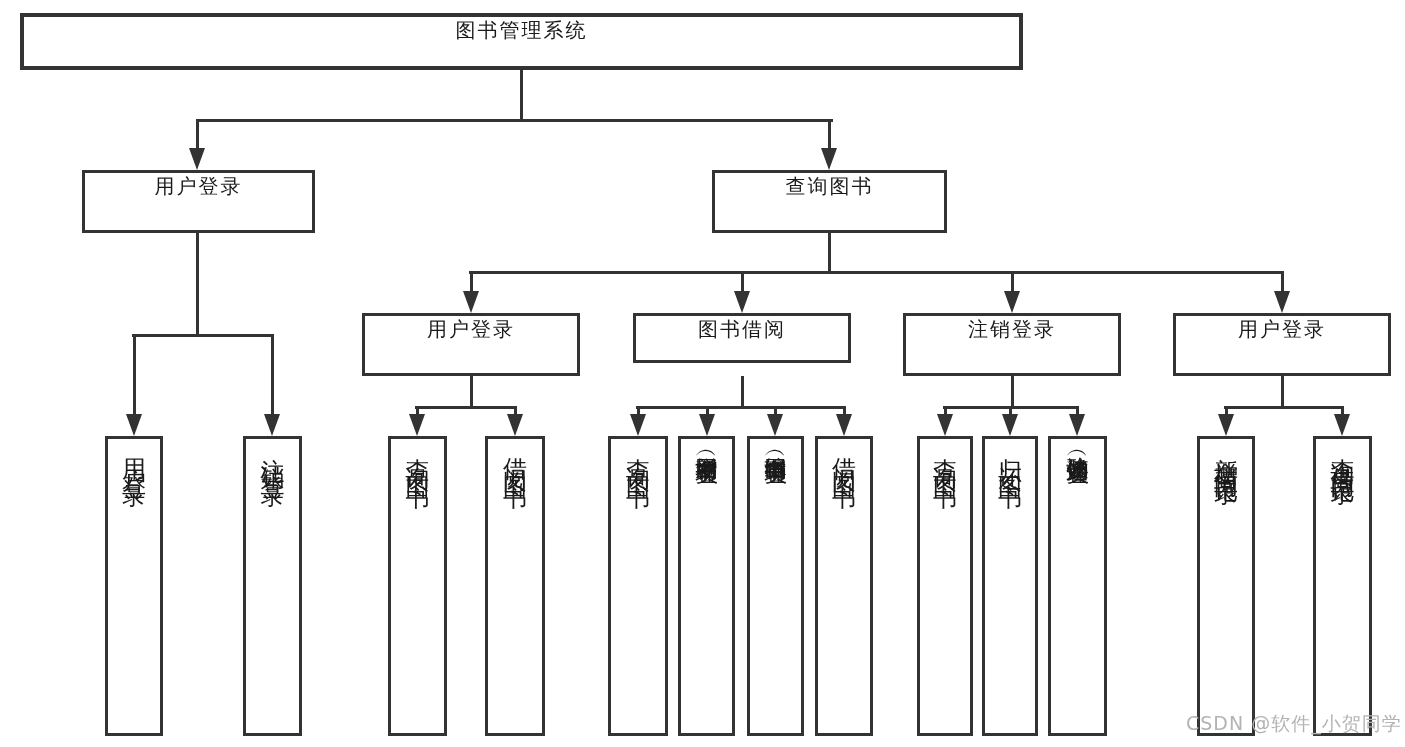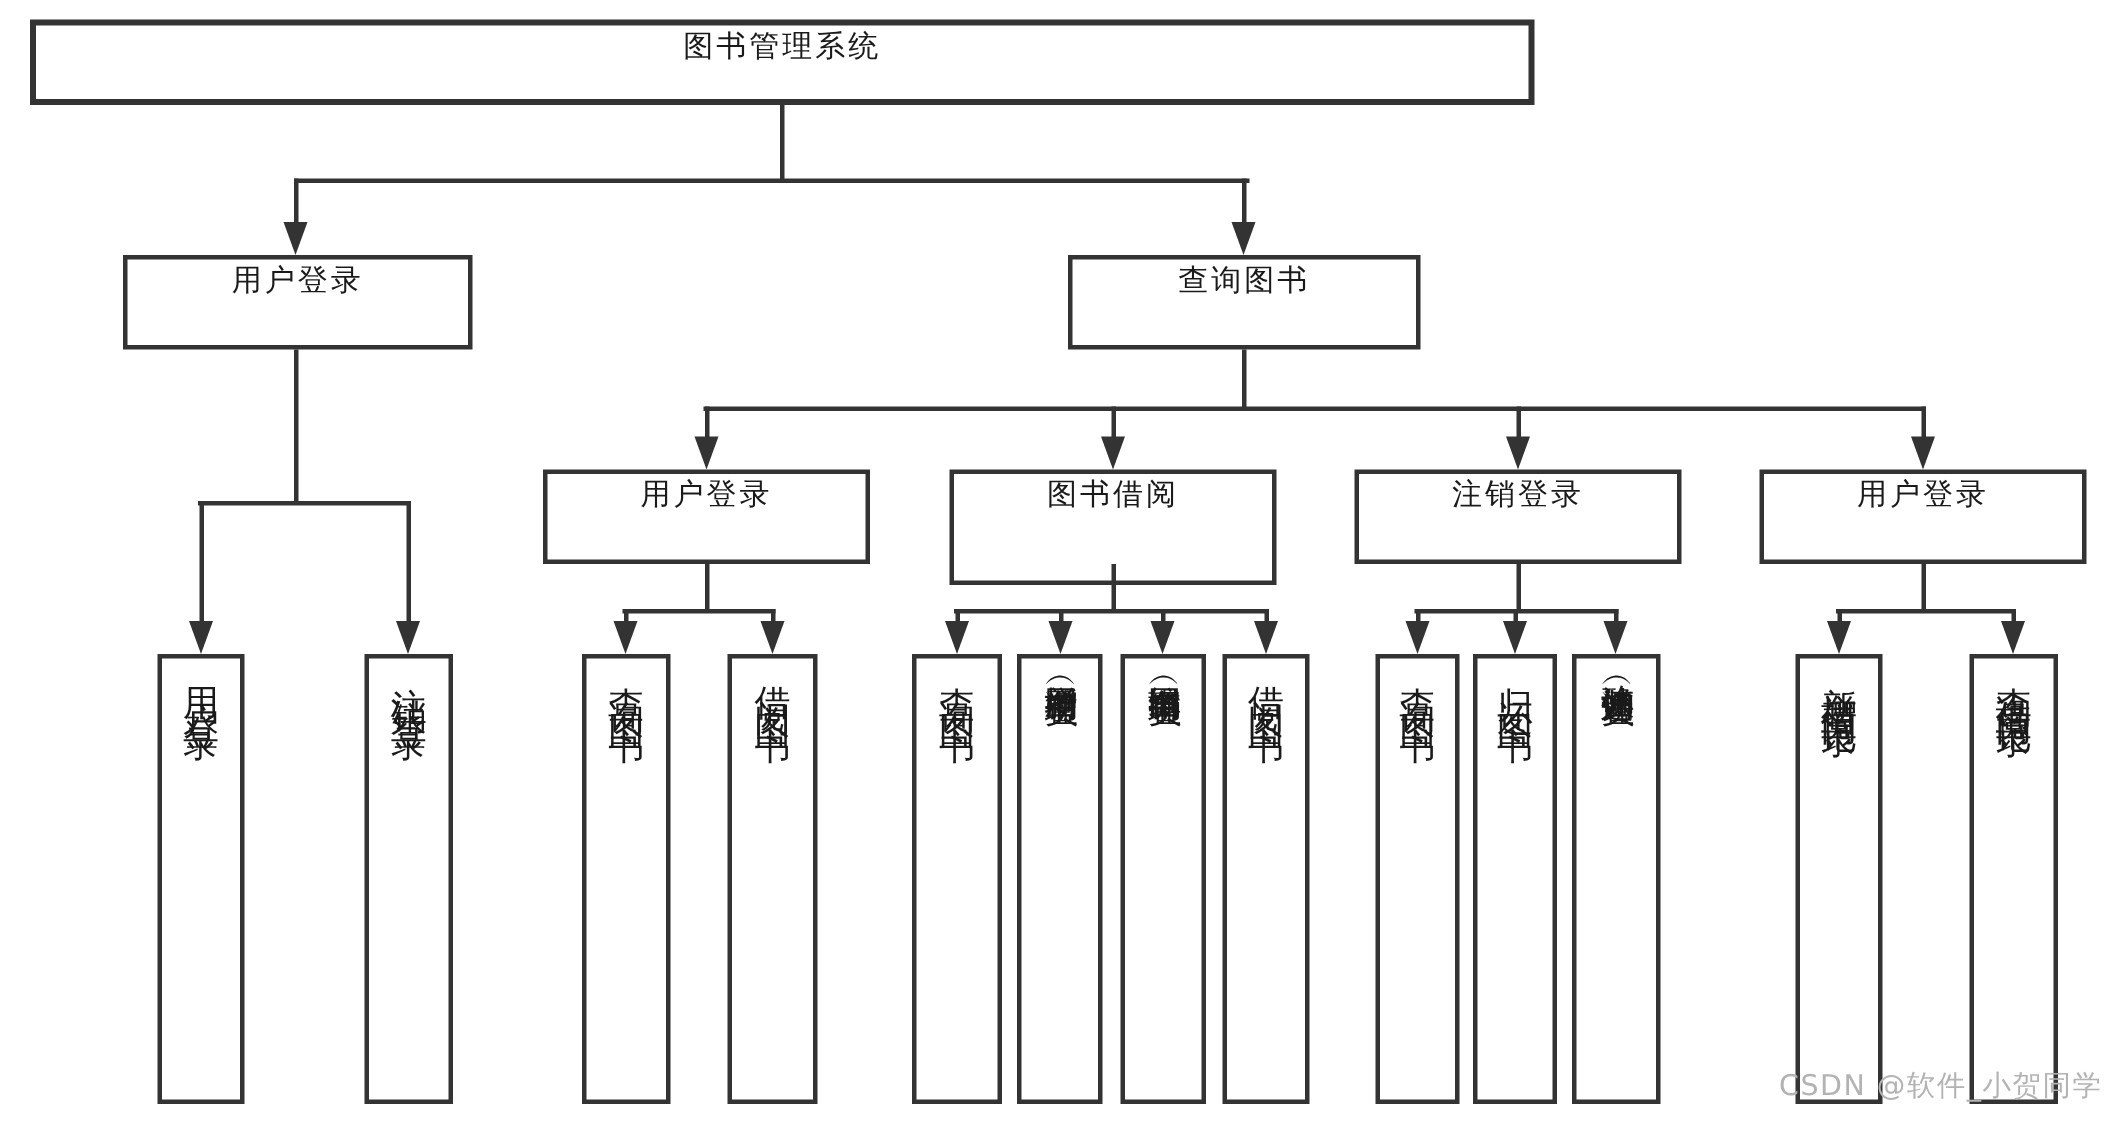--- a/index.html
+++ b/index.html
@@ -68,21 +68,21 @@
   <div class="vline" style="left:741px;top:271px;width:3px;height:23px"></div>
   <div class="ahead" style="left:734px;top:291px"></div>
   <div class="vline" style="left:1011px;top:271px;width:3px;height:23px"></div>
   <div class="ahead" style="left:1004px;top:291px"></div>
   <div class="vline" style="left:1281px;top:271px;width:3px;height:23px"></div>
   <div class="ahead" style="left:1274px;top:291px"></div>
 
   <div class="node hnode" style="left:362px;top:313px;width:218px;height:63px">
     <span>用户登录</span>
   </div>
-  <div class="node hnode" style="left:633px;top:313px;width:218px;height:77px">
+  <div class="node hnode" style="left:633px;top:313px;width:218px;height:50px">
     <span>图书借阅</span>
   </div>
   <div class="node hnode" style="left:903px;top:313px;width:218px;height:63px">
     <span>注销登录</span>
   </div>
   <div class="node hnode" style="left:1173px;top:313px;width:218px;height:63px">
     <span>用户登录</span>
   </div>
 
   <div class="vline" style="left:470px;top:376px;width:3px;height:32px"></div>

